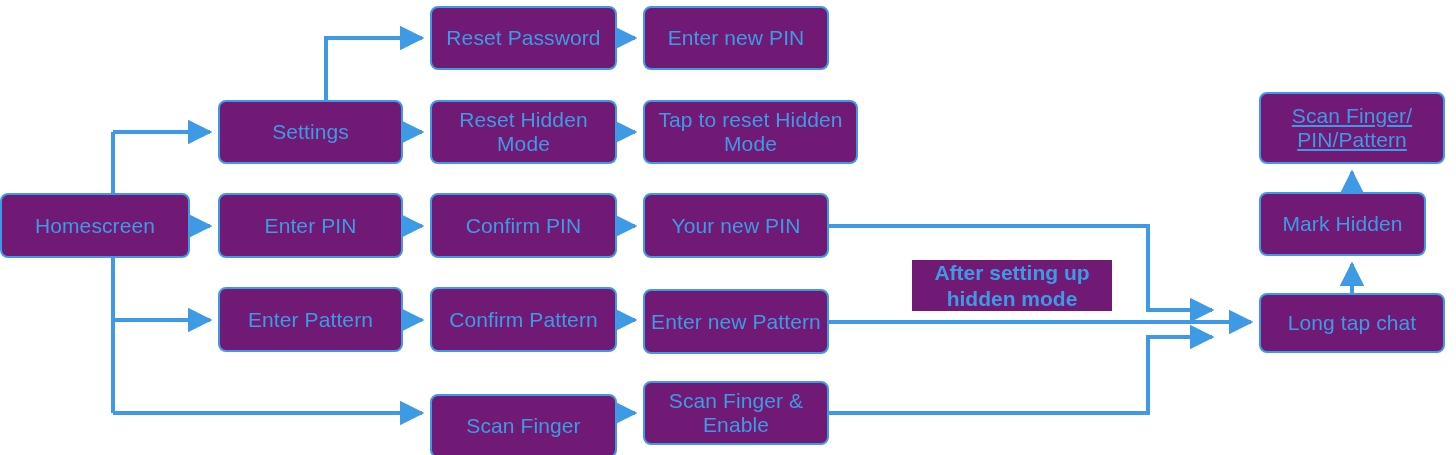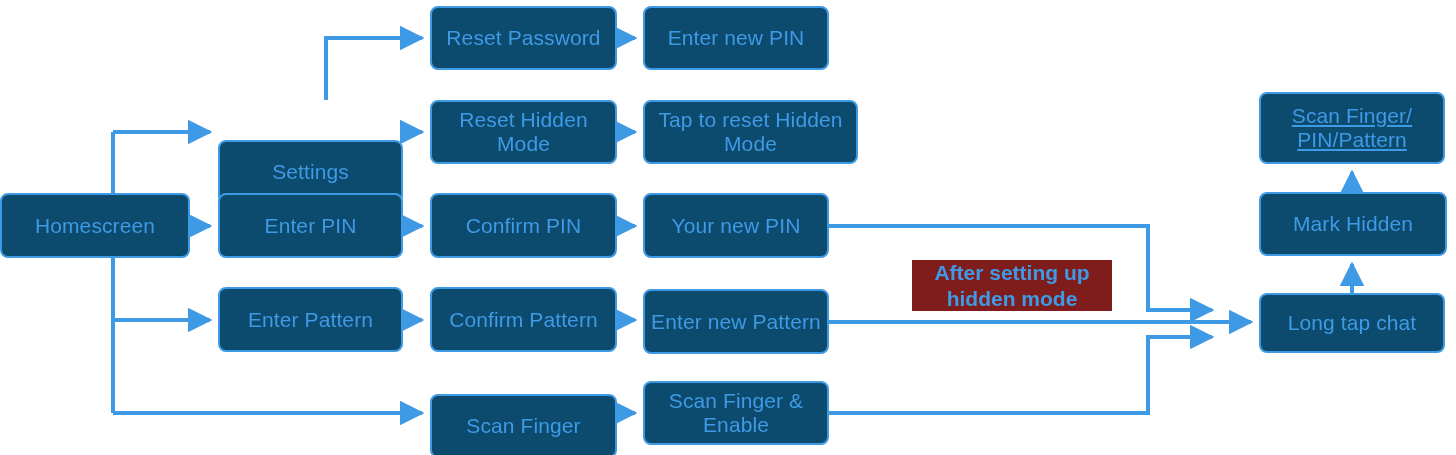--- a/index.html
+++ b/index.html
@@ -13,42 +13,42 @@
     height: 455px;
     background: #ffffff;
     overflow: hidden;
     font-family: "Liberation Sans", sans-serif;
   }
   .node {
     position: absolute;
     box-sizing: border-box;
     border: 2px solid #3f9ae5;
     border-radius: 8px;
-    background: #0c4a6e;
+    background: #701a75;
     color: #3f9ae5;
     display: flex;
     align-items: center;
     justify-content: center;
     text-align: center;
     font-size: 21px;
     line-height: 1.12;
     letter-spacing: 0.1px;
     padding: 18px 6px;
     z-index: 2;
   }
   .node span { display: block; width: 100%; }
   .edge-label {
     position: absolute;
     color: #3f9ae5;
     font-size: 21px;
     font-weight: bold;
     line-height: 1.22;
     text-align: center;
     z-index: 3;
-    background: #7f1d1d;
+    background: #701a75;
   }
   svg#wires {
     position: absolute;
     left: 0; top: 0;
     width: 1456px;
     height: 455px;
     z-index: 1;
   }
 </style>
 </head>
@@ -94,21 +94,21 @@
 
       <path d="M 1352 293 L 1352 264" marker-end="url(#ah)"></path>
       <path d="M 1352 192 L 1352 172" marker-end="url(#ah)"></path>
     </g>
   </svg>
 
   <div class="node" style="left:0;top:193px;width:190px;height:65px;">
     <span>Homescreen</span>
   </div>
 
-  <div class="node" style="left:218px;top:100px;width:185px;height:64px;margin-top:40px;">
+  <div class="node" style="left:218px;top:100px;width:185px;height:64px;">
     <span>Settings</span>
   </div>
 
   <div class="node" style="left:430px;top:6px;width:187px;height:64px;">
     <span>Reset Password</span>
   </div>
 
   <div class="node" style="left:643px;top:6px;width:186px;height:64px;">
     <span>Enter new PIN</span>
   </div>
@@ -150,21 +150,21 @@
   </div>
 
   <div class="node" style="left:643px;top:381px;width:186px;height:64px;">
     <span>Scan Finger &amp; Enable</span>
   </div>
 
   <div class="node" style="left:1259px;top:92px;width:186px;height:72px;text-decoration:underline;">
     <span>Scan Finger/ PIN/Pattern</span>
   </div>
 
-  <div class="node" style="left:1259px;top:192px;width:188px;height:64px;">
+  <div class="node" style="left:1259px;top:192px;width:167px;height:64px;">
     <span>Mark Hidden</span>
   </div>
 
   <div class="node" style="left:1259px;top:293px;width:186px;height:60px;">
     <span>Long tap chat</span>
   </div>
 
   <div class="edge-label" style="left:912px;top:260px;width:200px;">
     <div>After setting up</div>
     <div>hidden mode</div>

